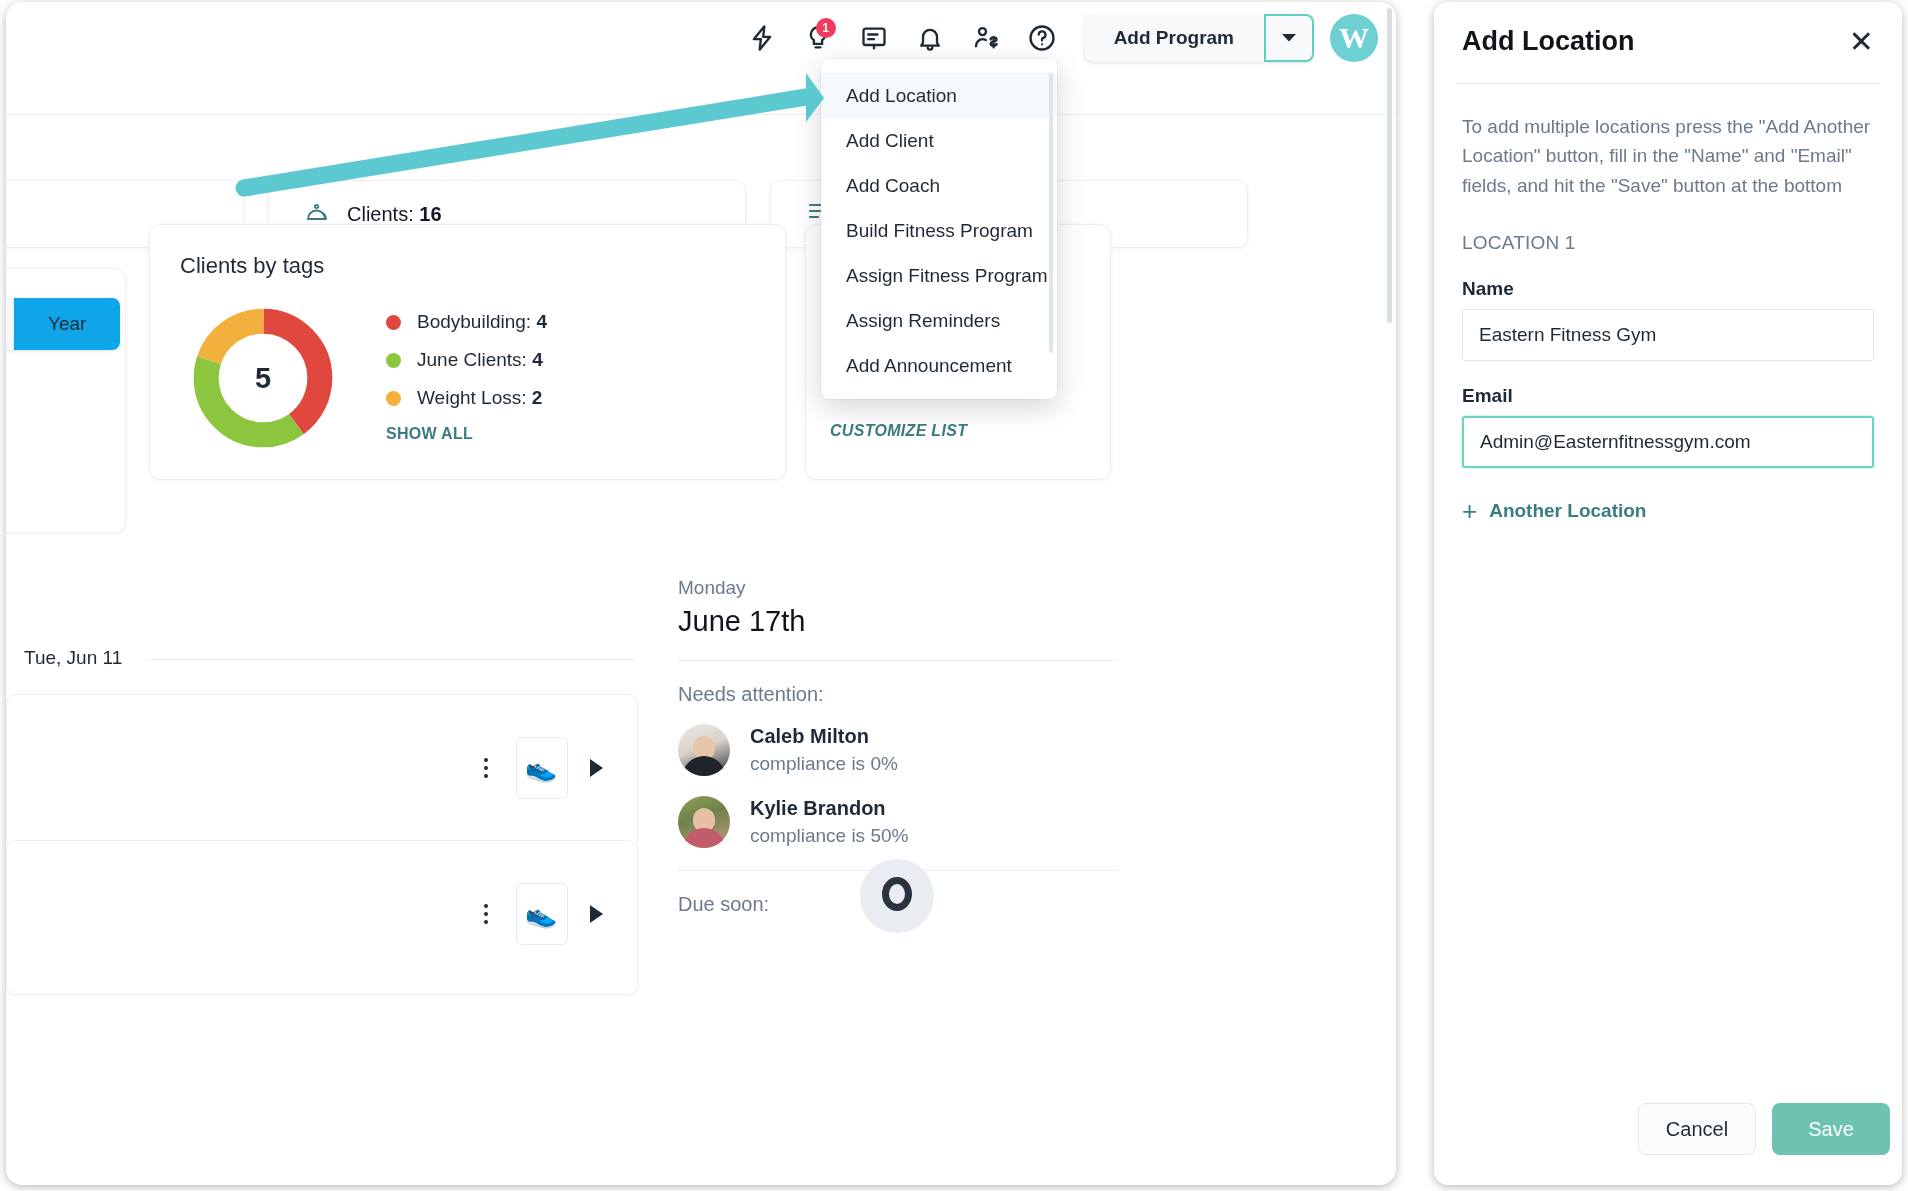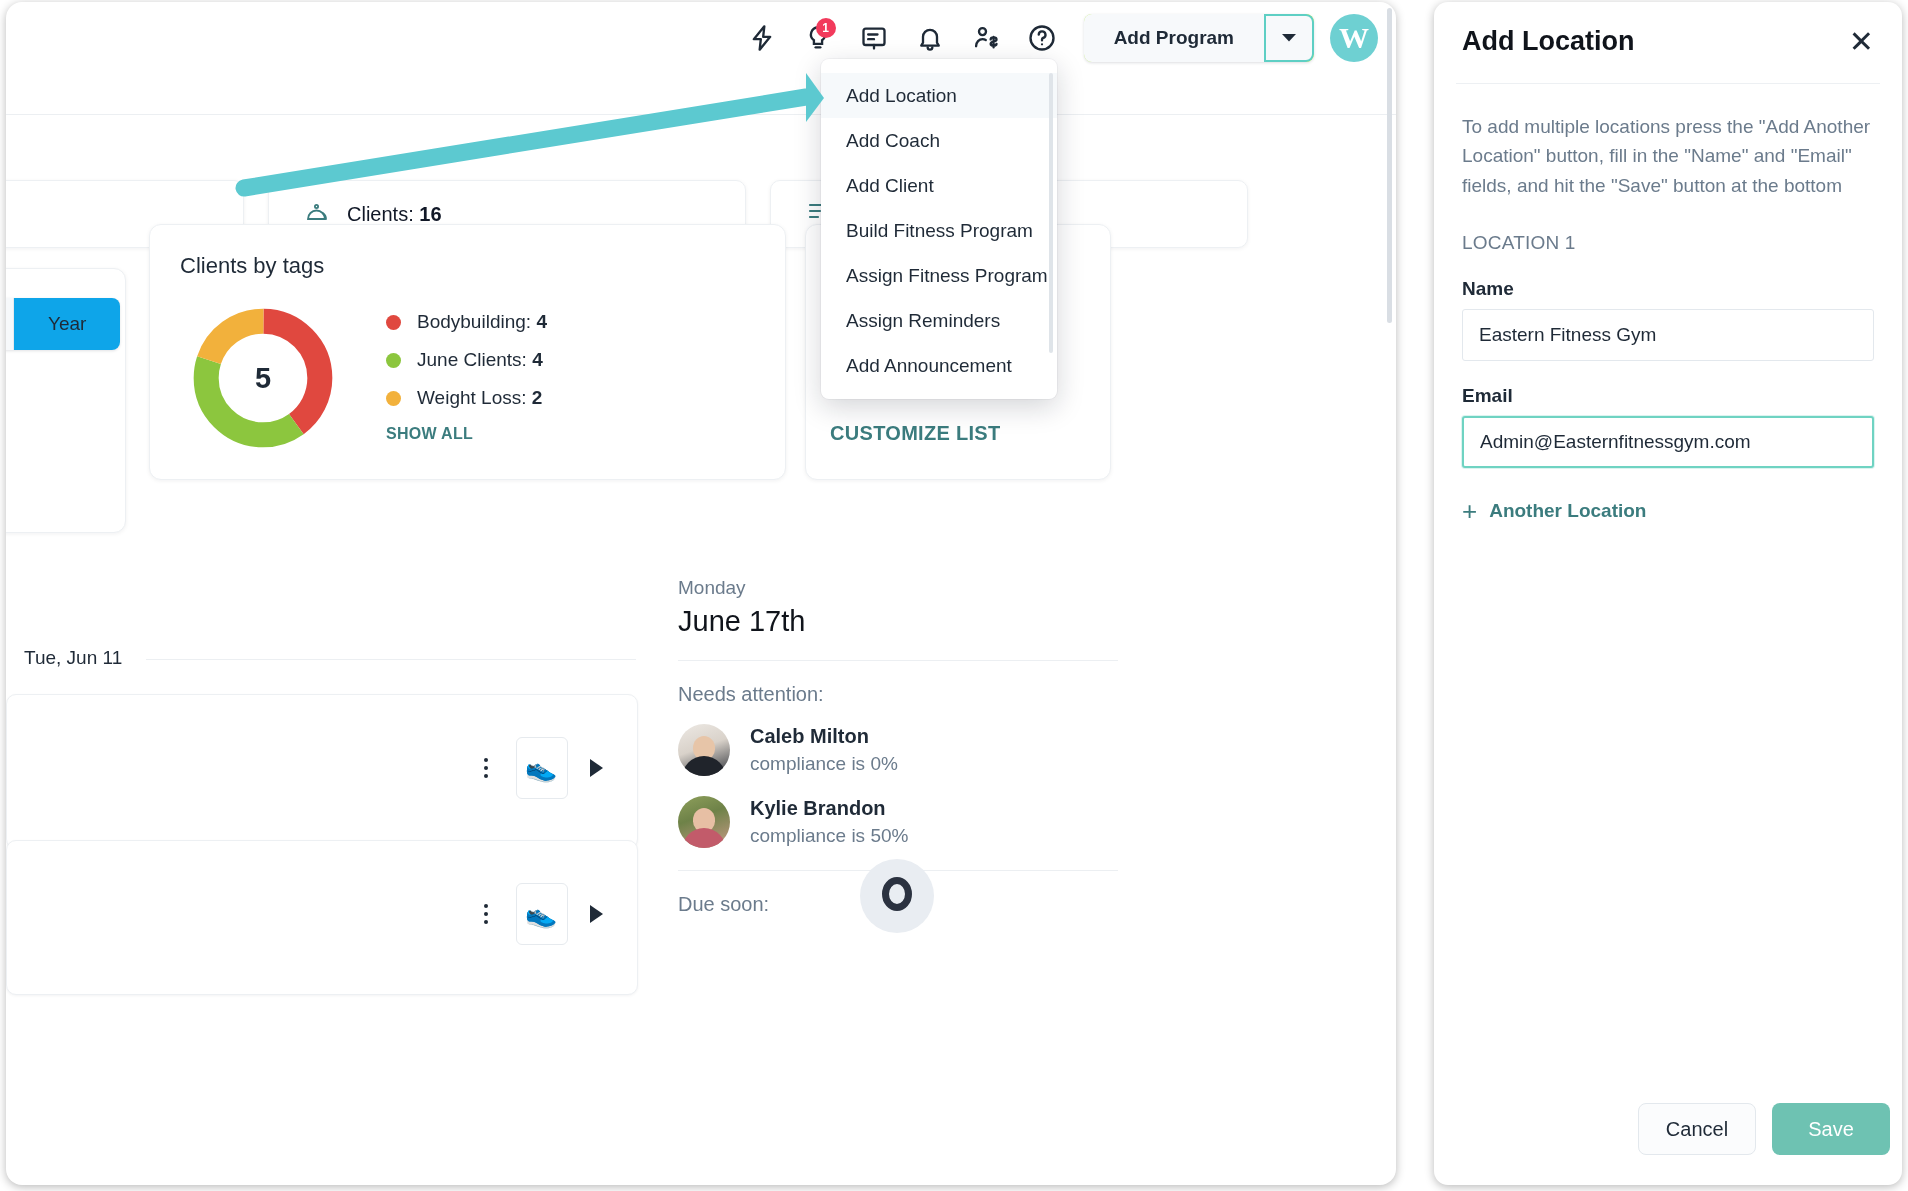--- a/index.html
+++ b/index.html
@@ -144,22 +144,23 @@
 
   
   .right-card {
     position: absolute; left: 799px; top: 222px;
     width: 306px; height: 256px;
     background:#fff; border:1px solid #EDF0F3; border-radius: 12px;
     box-shadow: 0 1px 4px rgba(16,24,40,0.06);
   }
   .customize-list {
     position: absolute; left: 824px; top: 420px;
-    font-size: 20px; letter-spacing:.3px; color:#3B7C7E; font-weight:600;
+    font-size: 16px; letter-spacing:.3px; color:#3B7C7E; font-weight:600;
     cursor:pointer;
+    font-style:italic;
   }
 
   
   .top-divider {
     position:absolute; left:0; top:112px; width:1390px; height:1px; background:#ECEFF2;
   }
 
   
   .sched-date {
     position:absolute; left:18px; top:645px; font-size:19px; color:#1F2A37;
@@ -521,22 +522,22 @@
       <div class="day-rule"></div>
       <div class="due-head">Due soon:</div>
 
       <div class="ghost-avatar">
           <span class="gh"></span>
         </div>
     </div>
 
     <div class="dropdown">
       <div class="dd-item active">Add Location</div>
+      <div class="dd-item">Add Client</div>
       <div class="dd-item">Add Coach</div>
-      <div class="dd-item">Add Client</div>
       <div class="dd-item">Build Fitness Program</div>
       <div class="dd-item">Assign Fitness Program</div>
       <div class="dd-item">Assign Reminders</div>
       <div class="dd-item">Add Announcement</div>
       <div class="dd-scroll"></div>
     </div>
 
     <div class="lw-scroll"></div>
 
     <svg class="anno">

